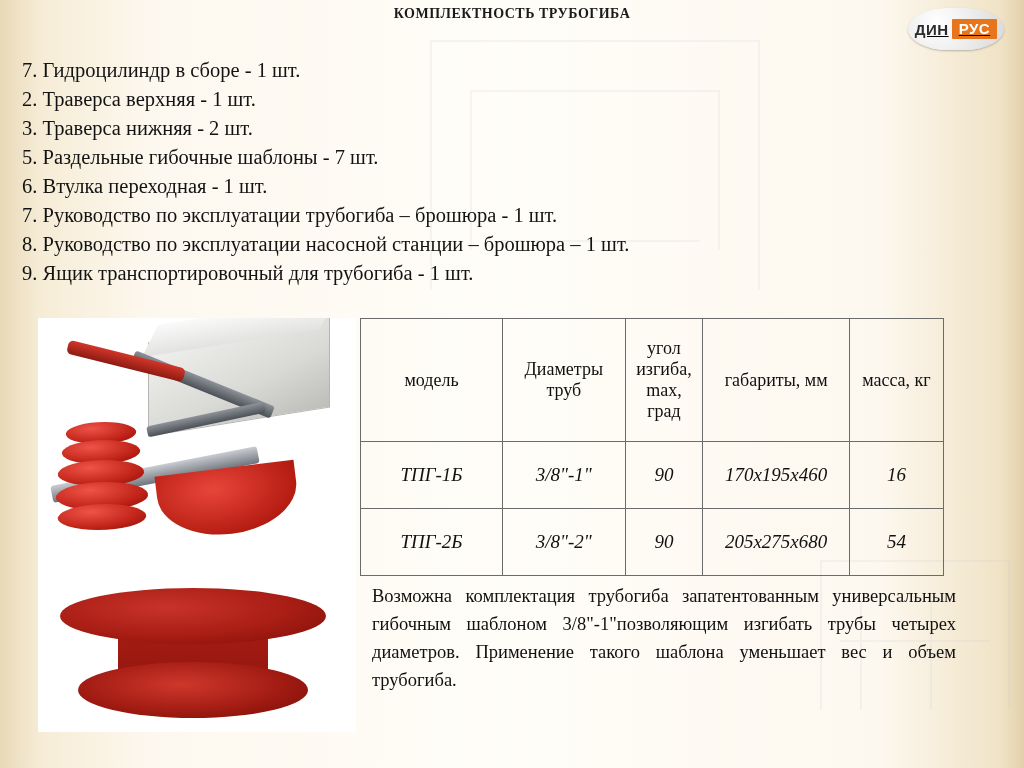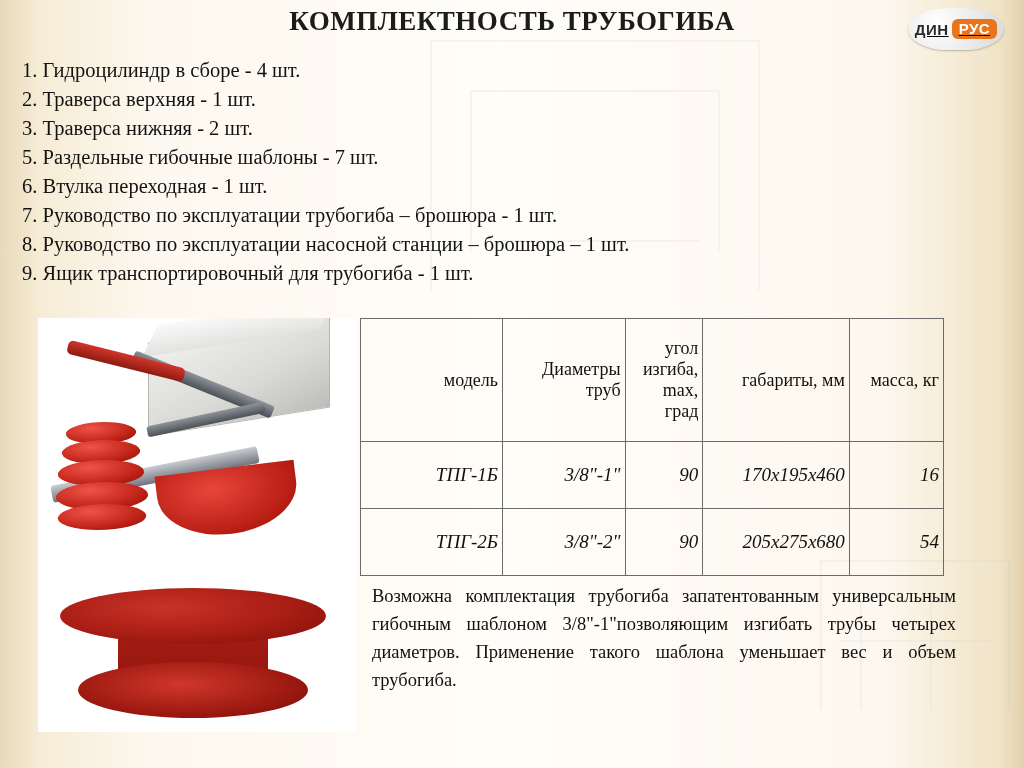--- a/index.html
+++ b/index.html
@@ -31,21 +31,21 @@
   .wm-line {
     position: absolute;
     background: #c9cfd6;
   }
   .title {
     position: absolute;
     top: 6px;
     left: 0;
     width: 1024px;
     text-align: center;
-    font-size: 27px;
+    font-size: 14px;
     font-weight: bold;
     letter-spacing: 0.5px;
     color: #1b1b1b;
     font-family: "Liberation Serif", serif;
   }
   .logo {
     position: absolute;
     top: 8px;
     right: 20px;
     width: 96px;
@@ -66,21 +66,21 @@
     font-weight: bold;
     font-size: 15px;
   }
   .logo-din {
     color: #2b2b2b;
     letter-spacing: 0.5px;
   }
   .logo-rus {
     background: #e8741c;
     color: #ffffff;
-    border-radius: 6px;
+    border-radius: 1px;
     padding: 1px 7px 2px 7px;
     letter-spacing: 0.5px;
   }
   .list {
     position: absolute;
     top: 56px;
     left: 22px;
     width: 940px;
   }
   .list-item {
@@ -228,21 +228,21 @@
   table.spec {
     position: absolute;
     left: 360px;
     top: 318px;
     width: 584px;
     border-collapse: collapse;
     background: rgba(255,255,255,0.0);
   }
   table.spec td, table.spec th {
     border: 1px solid #6b6b6b;
-    text-align: right;
+    text-align: center;
     vertical-align: middle;
     font-family: "Liberation Serif", serif;
     color: #111;
   }
   table.spec th {
     font-weight: normal;
     font-size: 18px;
     line-height: 21px;
     height: 118px;
     padding: 2px 4px;
@@ -295,21 +295,21 @@
   <div class="title">КОМПЛЕКТНОСТЬ ТРУБОГИБА</div>
 
   <div class="logo">
     <div class="logo-inner">
       <span class="logo-din">ДИН</span>
       <span class="logo-rus">РУС</span>
     </div>
   </div>
 
   <div class="list">
-    <div class="list-item">1. Гидроцилиндр в сборе - 4 шт.</div>
+    <div class="list-item">7. Гидроцилиндр в сборе - 1 шт.</div>
     <div class="list-item">2. Траверса верхняя - 1 шт.</div>
     <div class="list-item">3. Траверса нижняя - 2 шт.</div>
     <div class="list-item">5. Раздельные гибочные шаблоны - 7 шт.</div>
     <div class="list-item">6. Втулка переходная - 1 шт.</div>
     <div class="list-item">7. Руководство по эксплуатации трубогиба – брошюра - 1 шт.</div>
     <div class="list-item">8. Руководство по эксплуатации насосной станции – брошюра – 1 шт.</div>
     <div class="list-item">9. Ящик транспортировочный для трубогиба - 1 шт.</div>
   </div>
 
   <div class="photo-top">

